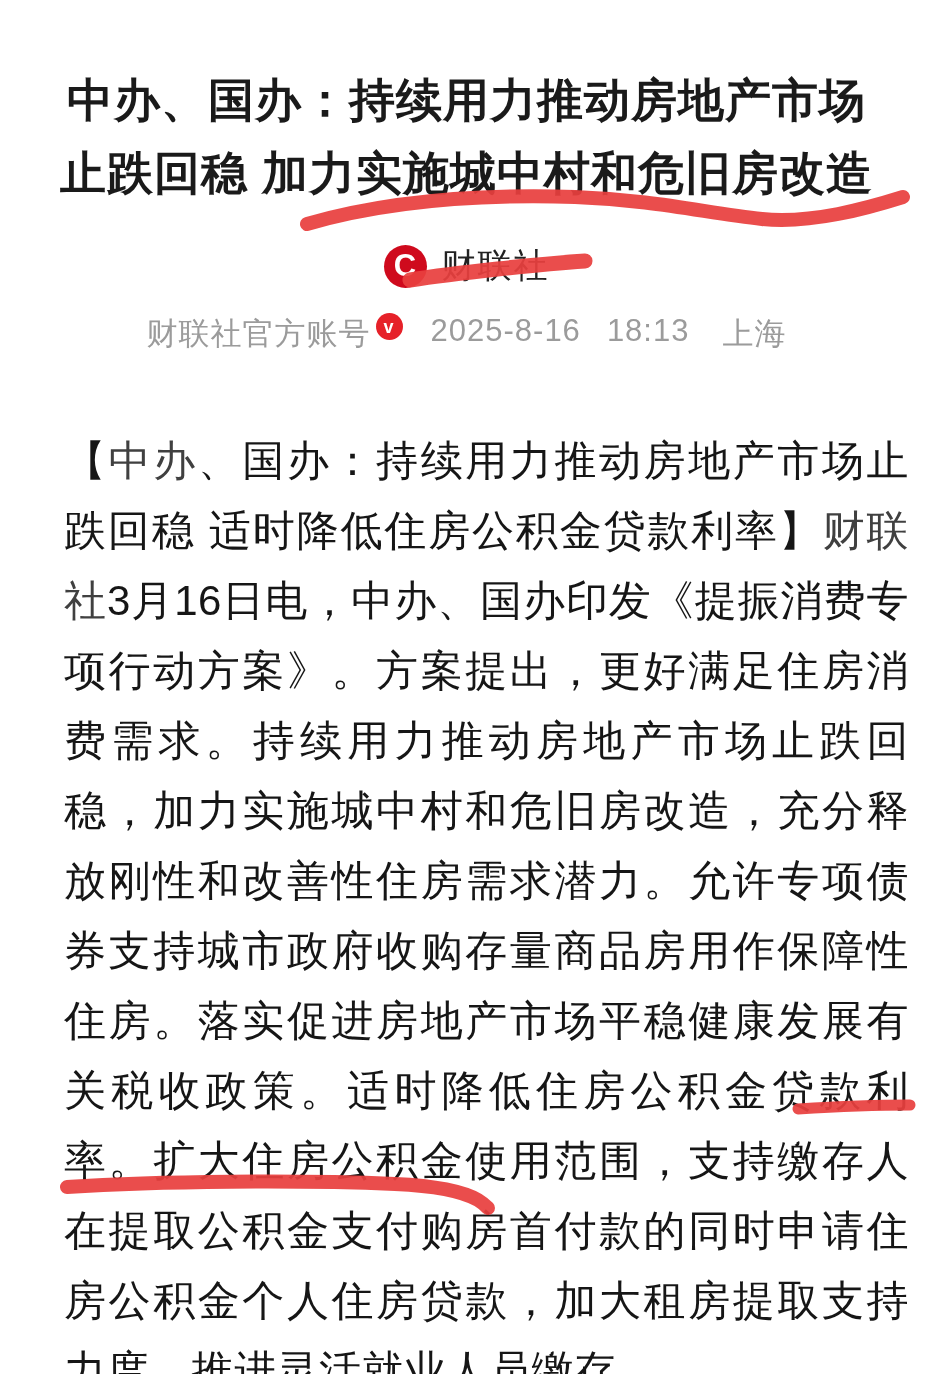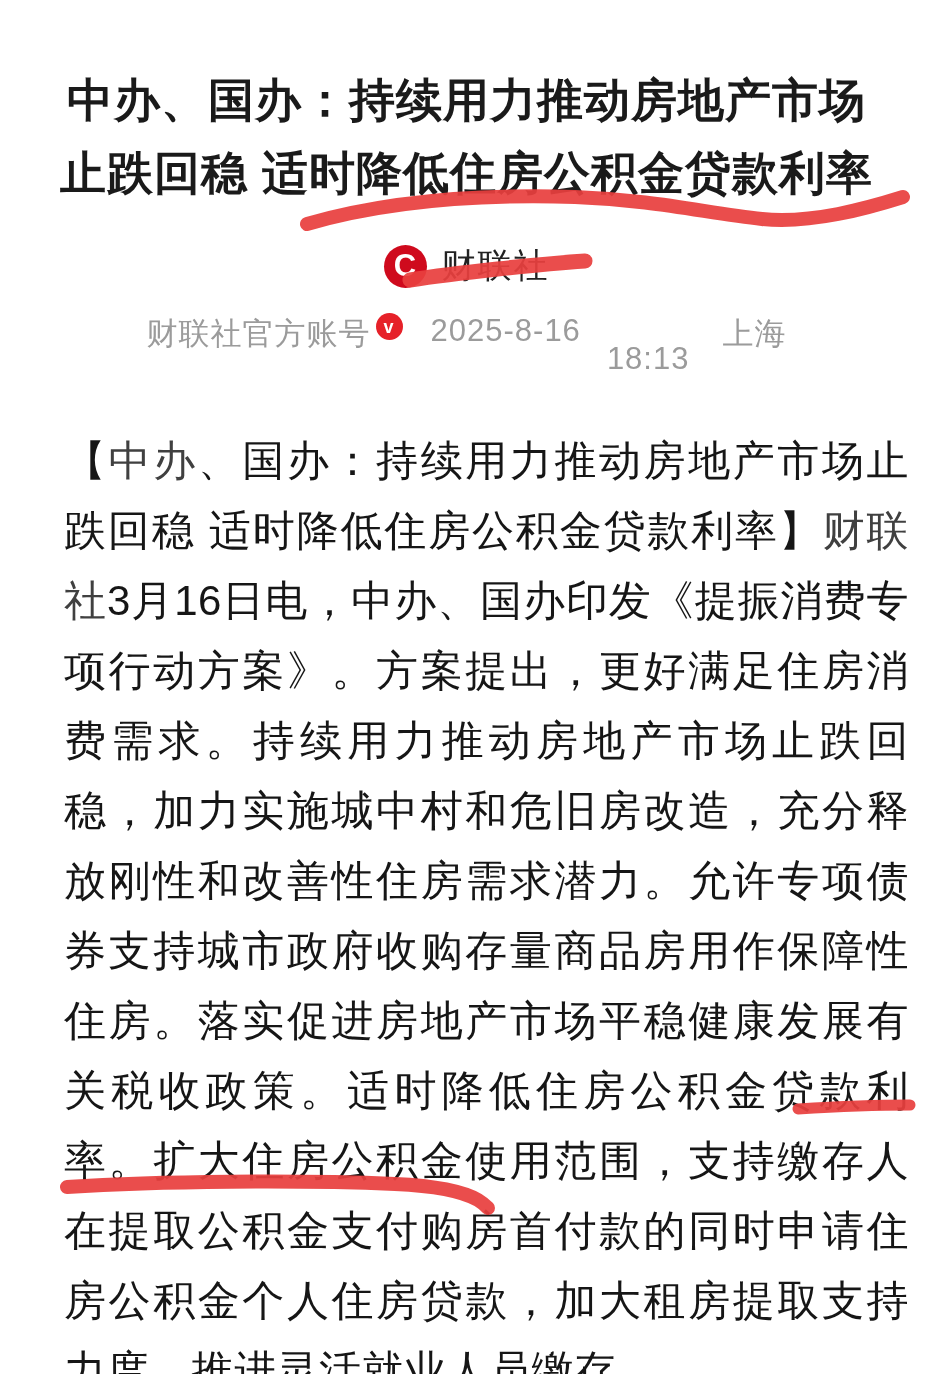--- a/index.html
+++ b/index.html
@@ -74,21 +74,21 @@
     justify-content: center;
     margin-left: 5px;
   }
   .verified-badge span {
     color: #ffffff;
     font-size: 18px;
     font-weight: 700;
     line-height: 1;
   }
   .byline-date { margin-left: 28px; }
-  .byline-time { margin-left: 26px; margin-top: 28px; }
+  .byline-time { margin-left: 26px; }
   .byline-location { margin-left: 33px; }
   
   .body-text {
     margin: 79px 24px 0 64px;
     width: 845px;
     font-size: 42px;
     line-height: 70px;
     color: #161616;
     text-align: justify;
     letter-spacing: 0.5px;
@@ -108,21 +108,21 @@
     stroke-linecap: round;
     stroke-linejoin: round;
     opacity: 0.93;
   }
 </style>
 </head>
 <body>
 
 <div class="page">
 
-  <h1 class="title">中办、国办：持续用力推动房地产市场止跌回稳 适时降低住房公积金贷款利率</h1>
+  <h1 class="title">中办、国办：持续用力推动房地产市场止跌回稳 加力实施城中村和危旧房改造</h1>
 
   <div class="publisher-row">
     <div class="logo-circle">
       <span class="logo-letter">C</span>
     </div>
     <span class="publisher-name">财联社</span>
   </div>
 
   <div class="byline-row">
     <span>财联社官方账号</span>

